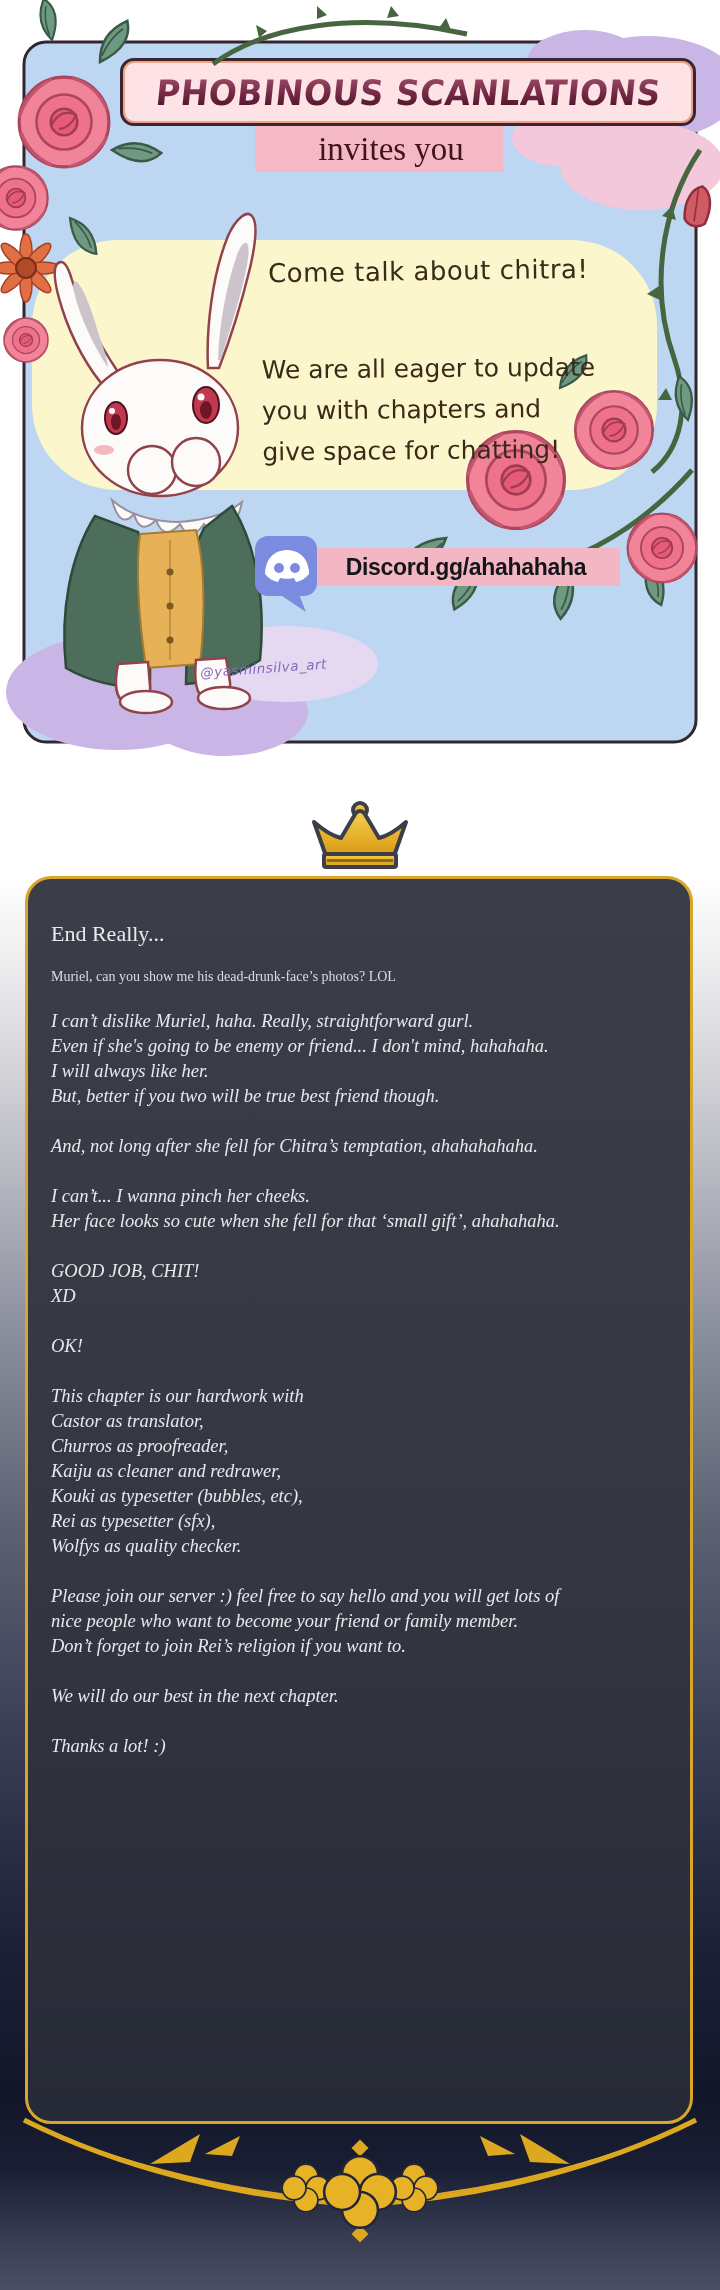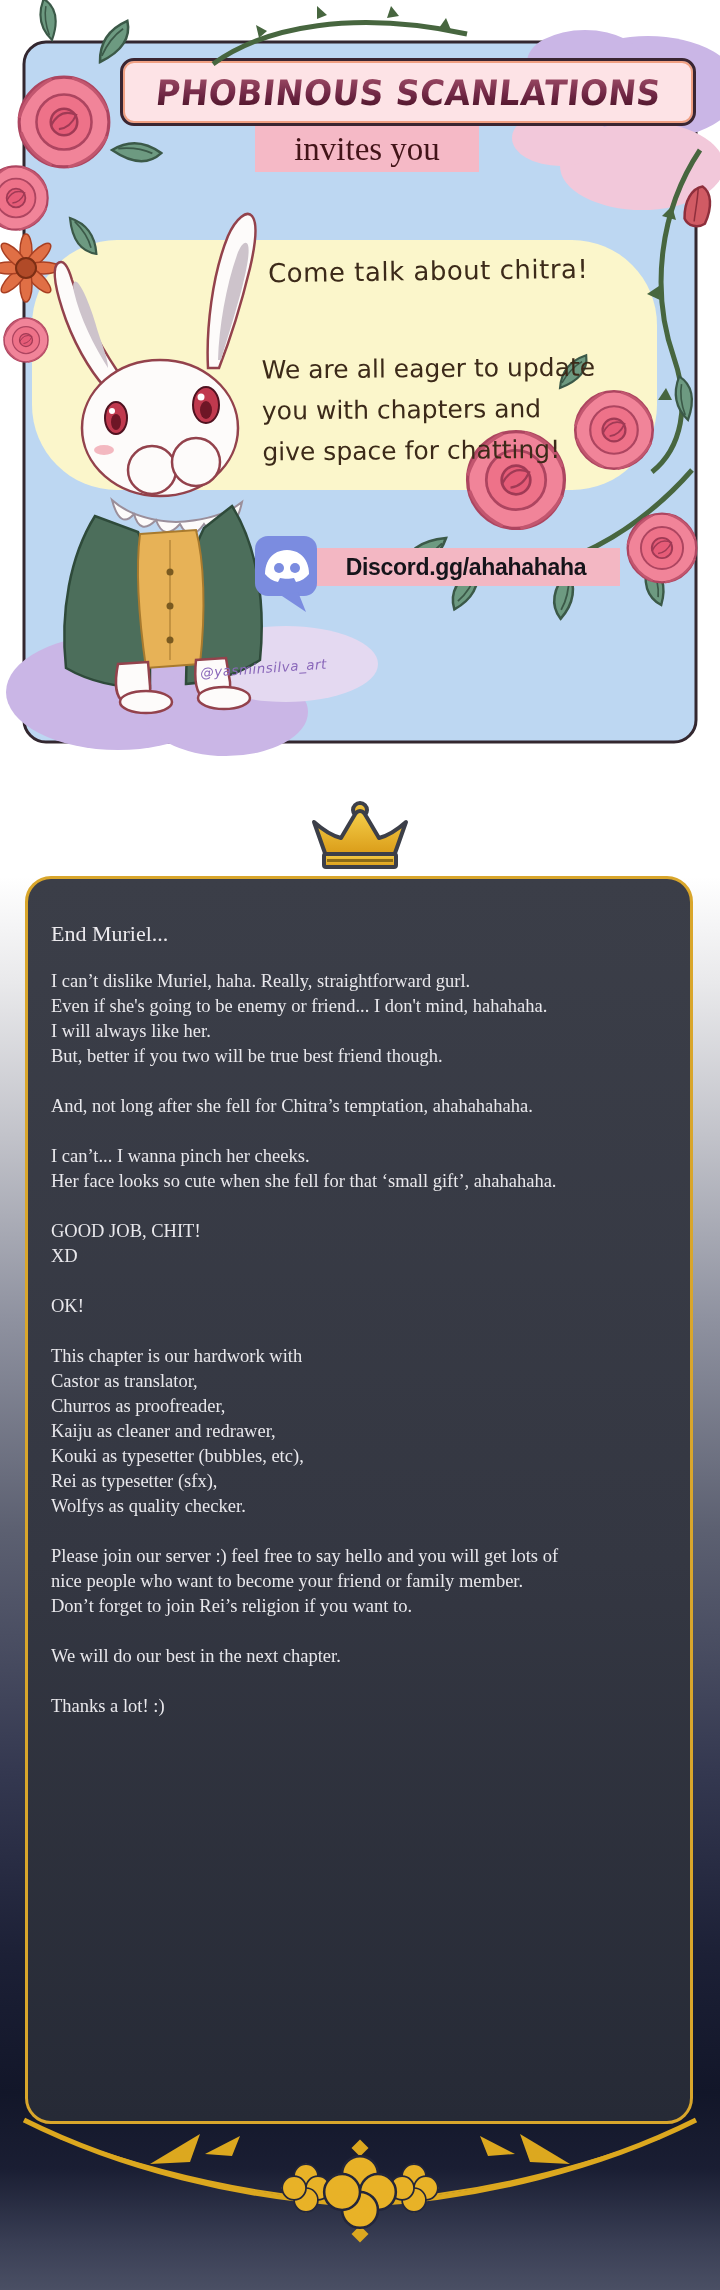--- a/index.html
+++ b/index.html
@@ -15,21 +15,21 @@
           border:3px solid #3a2531;border-radius:14px;box-shadow:inset 0 0 0 2px #f0a083;
           display:flex;align-items:center;justify-content:center;z-index:3;}
   .banner-title{font-weight:bold;font-size:33px;letter-spacing:0.5px;white-space:nowrap;
           transform:skewX(-6deg) scaleY(1.06);
           background:linear-gradient(180deg,#a8566f 0%,#712745 55%,#3f0f1f 100%);
           -webkit-background-clip:text;background-clip:text;color:transparent;
           -webkit-text-fill-color:transparent;}
   .vine-overlay{position:absolute;left:205px;top:2px;z-index:4;}
 
   .invite-band{position:absolute;left:255px;top:126px;width:224px;height:46px;background:#f5b9c6;
-          display:flex;align-items:center;justify-content:center;z-index:3;}
+          display:flex;align-items:center;justify-content:center;z-index:3;padding-left:24px;}
   .invite-text{font-family:"Liberation Serif",serif;font-size:33px;color:#421418;}
 
   .note-headline{position:absolute;left:268px;top:256px;font-size:26px;color:#3c2a19;
           letter-spacing:0.5px;transform:rotate(-0.8deg);z-index:3;}
   .note-message{position:absolute;left:262px;top:348px;font-size:25px;line-height:41px;
           color:#3c2a19;white-space:pre;transform:rotate(-0.5deg);z-index:3;}
 
   .discord-row{position:absolute;left:0;top:0;z-index:3;}
   .discord-bar{position:absolute;left:312px;top:548px;width:308px;height:38px;background:#f3b7c3;
           display:flex;align-items:center;justify-content:center;z-index:3;}
@@ -45,21 +45,21 @@
      background:linear-gradient(180deg,#ffffff 0%,#ffffff 7%,#e9e9eb 14%,#c2c3ca 24%,
      #8f92a0 36%,#5c6071 50%,#343850 66%,#1c2036 78%,#121629 87%,#1a1e33 92%,
      #3a3f55 97%,#4a4f64 100%);}
   .crown{position:absolute;left:299px;top:28px;z-index:3;}
   .notes-panel{position:absolute;left:25px;top:106px;width:662px;height:1242px;
      border:3px solid #d9a62b;border-radius:26px;z-index:2;
      background:linear-gradient(180deg,#3b3e48 0%,#343742 55%,#262a36 100%);}
   .panel-inner{padding:42px 18px 0 23px;}
   .en-title{font-family:"Liberation Serif",serif;font-size:22px;color:#eceaee;margin:0 0 22px 0;font-weight:normal;}
   .en-subtitle{font-family:"Liberation Serif",serif;font-size:14px;color:#dddde2;margin:0 0 24px 0;}
-  .en-body{font-family:"Liberation Serif",serif;font-size:18.5px;line-height:25px;color:#e9e8ec;white-space:pre;}
+  .en-body{font-family:"Liberation Serif",serif;font-size:18.5px;line-height:25px;color:#e9e8ec;white-space:pre;font-style:italic;}
   .flourish{position:absolute;left:0;top:1342px;z-index:3;}
 </style>
 </head>
 <body>
 
 <div id="app">
 
   <div class="poster">
 
     <svg class="poster-art" width="720" height="770" viewBox="0 0 720 770">
@@ -239,21 +239,22 @@
         </linearGradient>
       </defs>
       <circle cx="61" cy="12" r="7" fill="url(#goldg)" stroke="#3c3f49" stroke-width="4"></circle>
       <path d="M27,58 L15,24 C24,32 34,38 42,40 L55,18 C57,14 59,13 61,13 C63,13 65,14 67,18 L80,40 C88,38 98,32 107,24 L95,58 Z" fill="url(#goldg)" stroke="#3c3f49" stroke-width="4" stroke-linejoin="round"></path>
       <rect x="25" y="56" width="72" height="13" rx="2" fill="url(#goldg)" stroke="#3c3f49" stroke-width="4"></rect>
       <line x1="28" y1="62.5" x2="94" y2="62.5" stroke="#8a6a18" stroke-width="3"></line>
     </svg>
 
     <div class="notes-panel">
       <div class="panel-inner">
-        <h2 class="en-title">End Muriel...</h2>
+        <h2 class="en-title">End Really...</h2>
+        <div class="en-subtitle">Muriel, can you show me his dead-drunk-face’s photos? LOL</div>
         <div class="en-body">I can’t dislike Muriel, haha. Really, straightforward gurl.
 Even if she's going to be enemy or friend... I don't mind, hahahaha.
 I will always like her.
 But, better if you two will be true best friend though.
 
 And, not long after she fell for Chitra’s temptation, ahahahahaha.
 
 I can’t... I wanna pinch her cheeks.
 Her face looks so cute when she fell for that ‘small gift’, ahahahaha.
 

